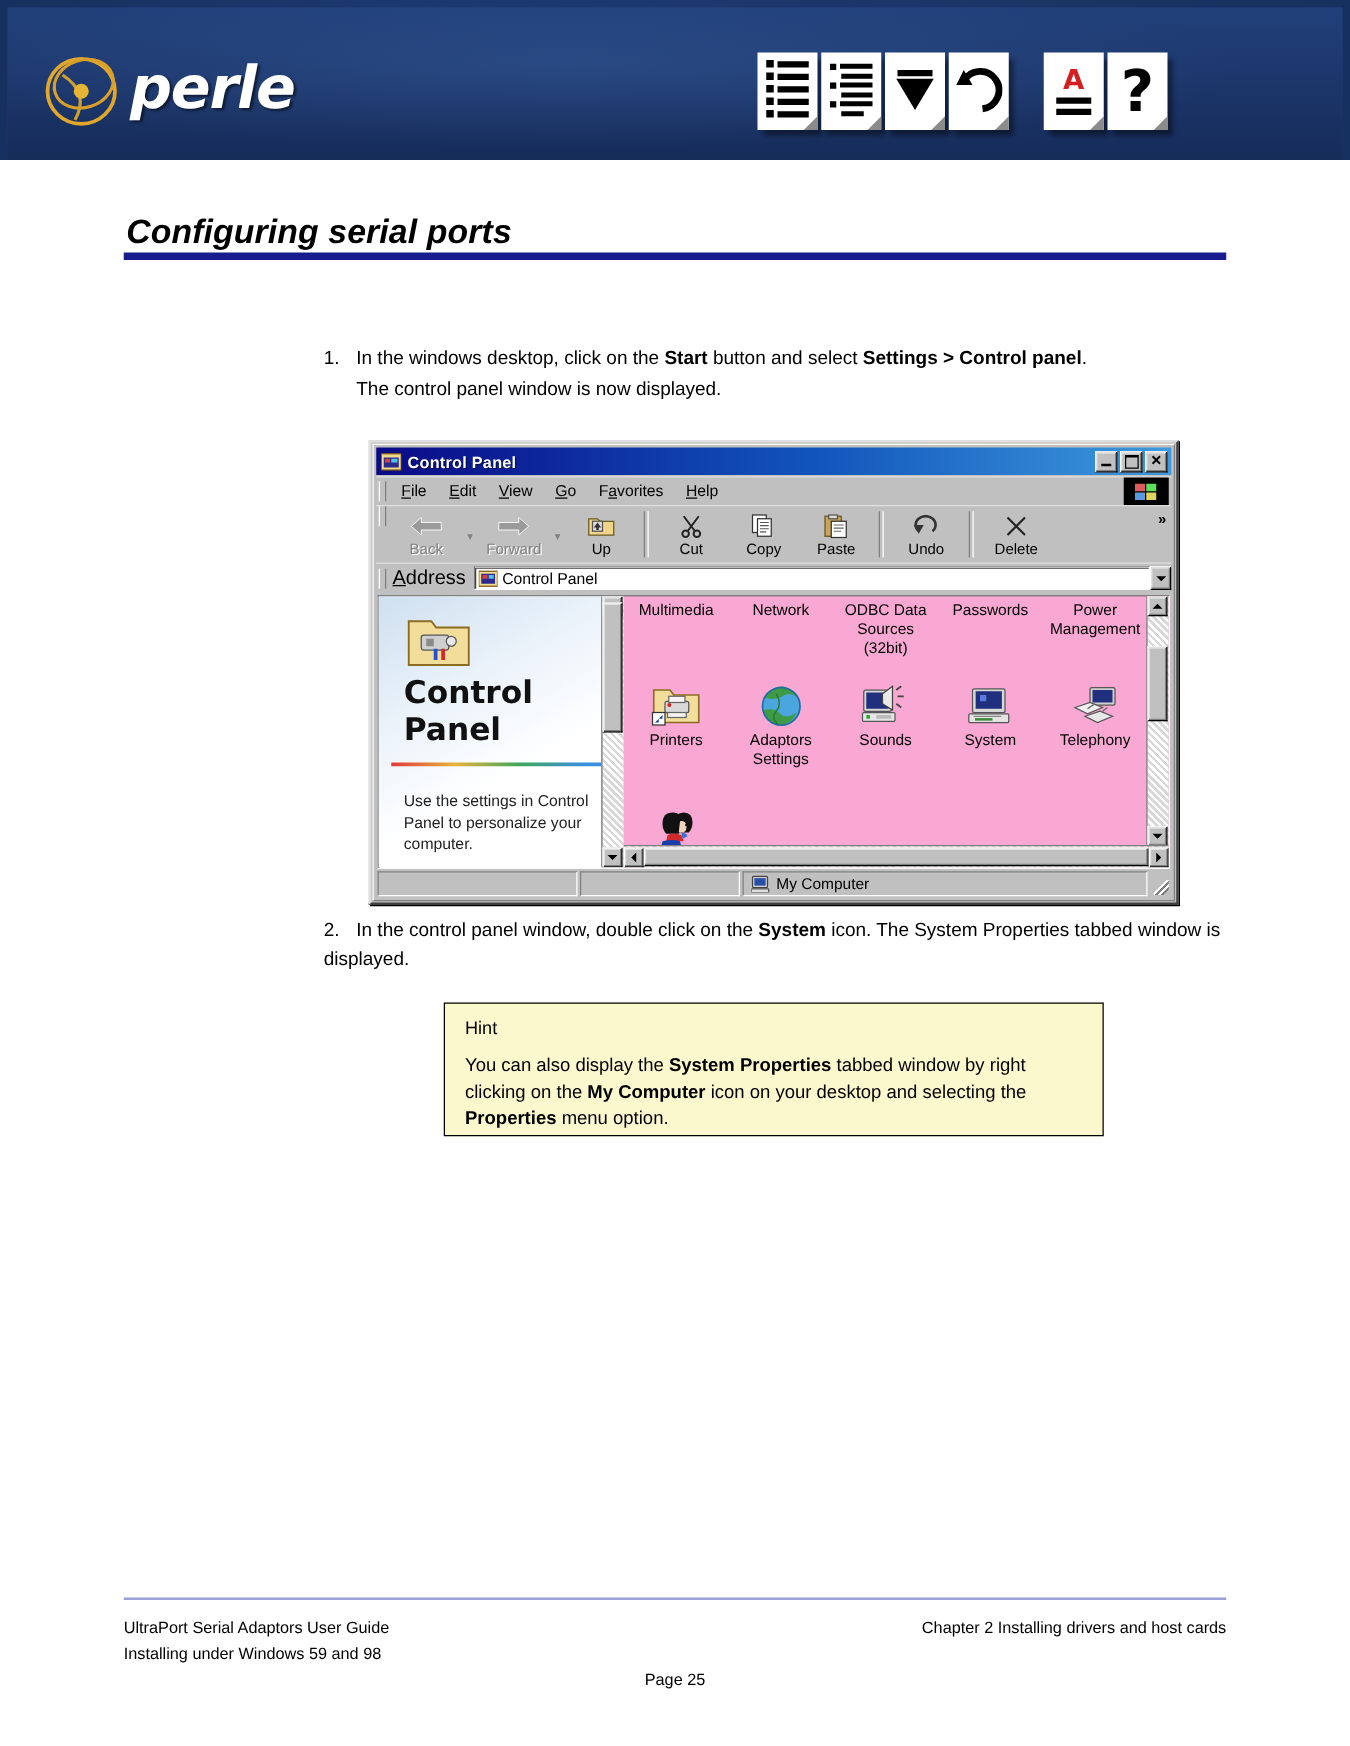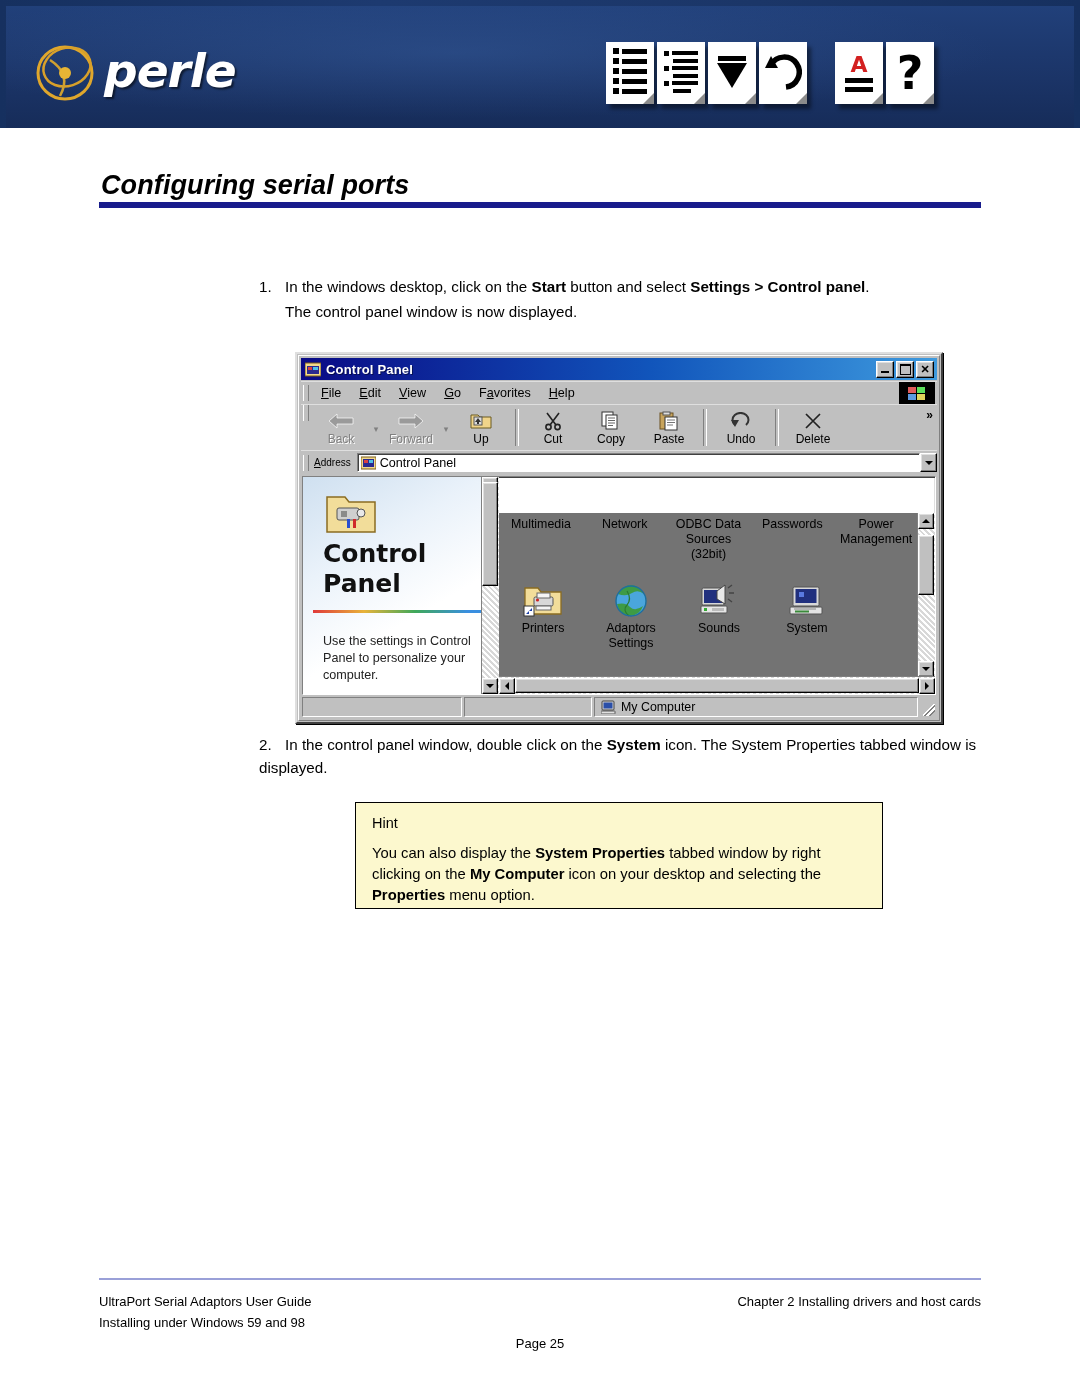--- a/index.html
+++ b/index.html
@@ -291,21 +291,21 @@
   }
 
   .cp-addressbar {
     position: absolute;
     left: 2px; top: 94px; right: 2px;
     height: 23px;
     background: #c0c0c0;
     border-top: 1px solid #dfdfdf;
     display: flex; align-items: center;
   }
-  .addr-label { font-size: 10px; padding: 0 6px 0 2px; }
+  .addr-label { font-size: 16px; padding: 0 6px 0 2px; }
   .addr-field {
     flex: 1;
     height: 19px;
     background: #ffffff;
     border: 1px solid;
     border-color: #808080 #ffffff #ffffff #808080;
     box-shadow: inset 1px 1px 0 #404040;
     display: flex; align-items: center;
     margin-right: 0px;
     box-sizing: border-box;
@@ -388,23 +388,22 @@
     background: #c0c0c0;
     border: 1px solid;
     border-color: #ffffff #000 #000 #ffffff;
     box-shadow: inset -1px -1px 0 #808080, inset 1px 1px 0 #dfdfdf;
     box-sizing: border-box;
   }
 
   .cp-right {
     flex: 1;
     position: relative;
-    background: #737373;
+    background: #f9a8d4;
     overflow: hidden;
-    margin-top: 36px;
   }
   .icon-grid {
     position: absolute;
     left: 0; top: 0; right: 17px; bottom: 17px;
     overflow: hidden;
   }
   .ig-row { display: flex; }
   .ig-cell {
     width: 88px;
     text-align: center;
@@ -897,20 +896,32 @@
                     <rect x="7.5" y="5" width="21" height="14" fill="#21307e"></rect>
                     <rect x="11" y="8" width="5" height="5" fill="#5a7ae0"></rect>
                     <rect x="2" y="23" width="32" height="7" rx="1" fill="#e3e3e3" stroke="#555"></rect>
                     <path d="M6 25h22" stroke="#888" stroke-width="1"></path>
                     <rect x="7" y="26.5" width="14" height="2" fill="#3a8a3a"></rect>
                   </svg>
                 </div>
                 <div>System</div>
               </div>
 
+              <div class="ig-cell">
+                <div class="glyph">
+                  <svg width="40" height="34" viewBox="0 0 40 34">
+                    <rect x="16" y="2" width="20" height="14" rx="1.5" fill="#d0d0d0" stroke="#555"></rect>
+                    <rect x="18" y="4" width="16" height="10" fill="#21307e"></rect>
+                    <path d="M4 18 l12 -4 l10 4 l-12 5z" fill="#f0f0f0" stroke="#555"></path>
+                    <path d="M12 25 l12 -4 l10 4 l-12 5z" fill="#e8e8e8" stroke="#555"></path>
+                    <path d="M20 15 l-6 4 M26 21 l4 -3" stroke="#666" stroke-width="1.2"></path>
+                  </svg>
+                </div>
+                <div>Telephony</div>
+              </div>
             </div>
 
             <div class="ig-row" style="margin-top:16px;">
               <div class="ig-cell">
                 <div class="glyph">
                   <svg width="38" height="32" viewBox="0 0 38 32">
                     <path d="M6 12 q0 -9 8 -9 q8 0 8 9 q0 5 -3 8 l-10 0 q-3 -3 -3 -8z" fill="#111"></path>
                     <path d="M16 11 q0 -8 7 -8 q7 0 7 8 q0 5 -3 8 l-9 0z" fill="#111"></path>
                     <path d="M20 10 q4 -1 5 3 q1 4 -2 6 l-4 0z" fill="#f2d4bd"></path>
                     <circle cx="25" cy="13" r="1" fill="#111"></circle>

